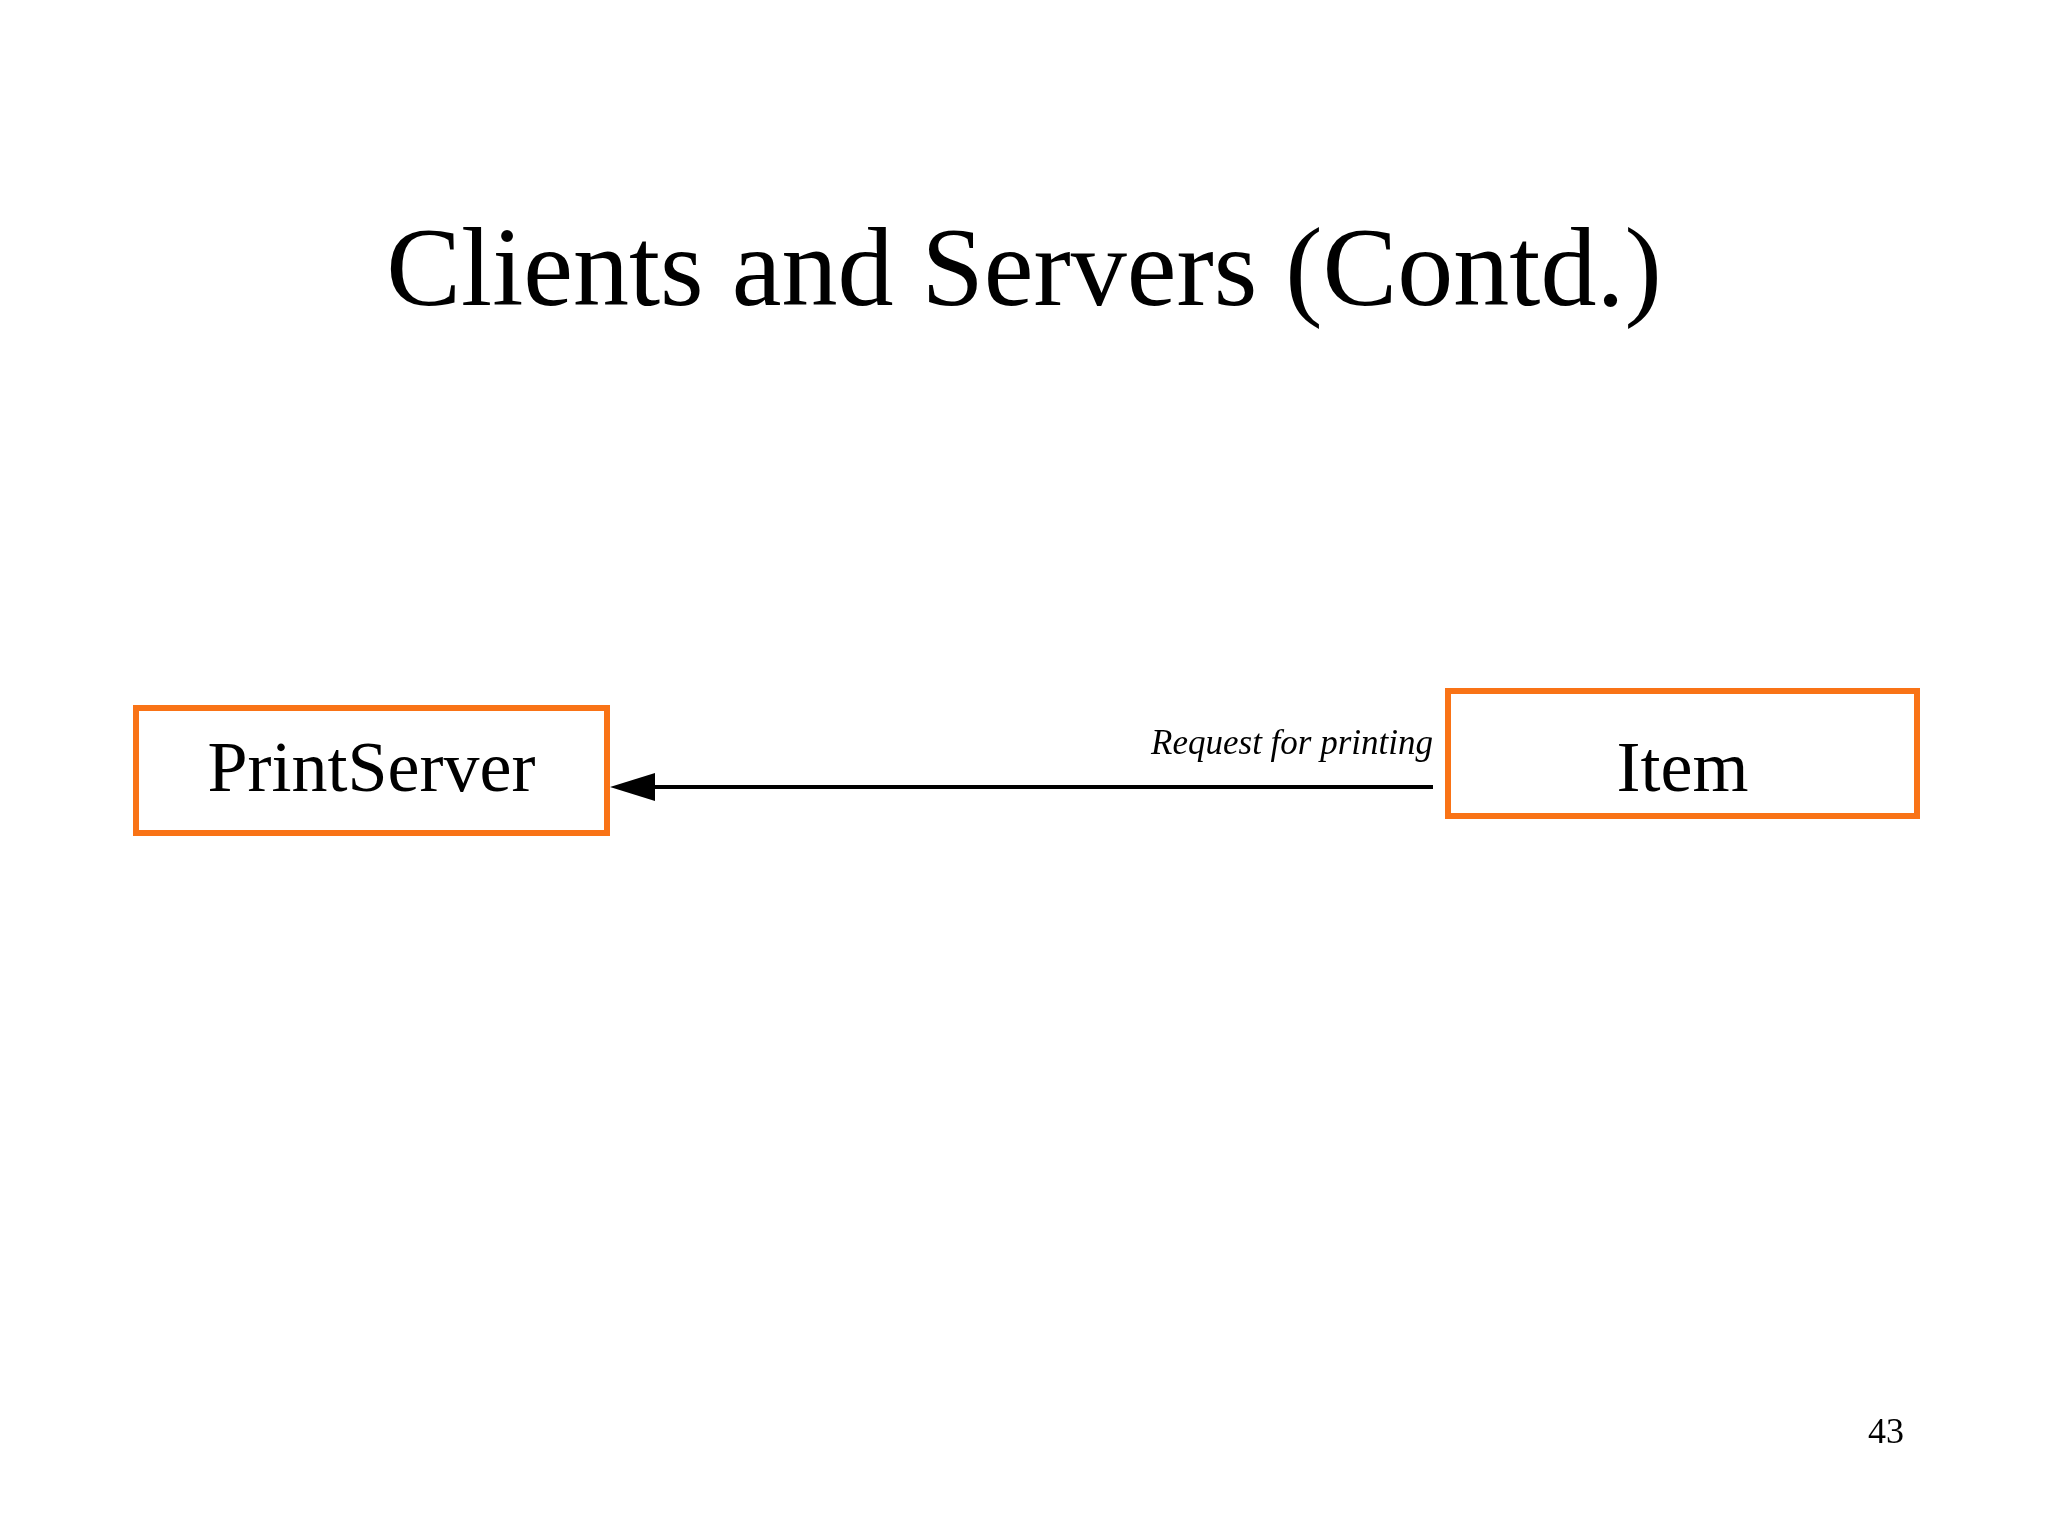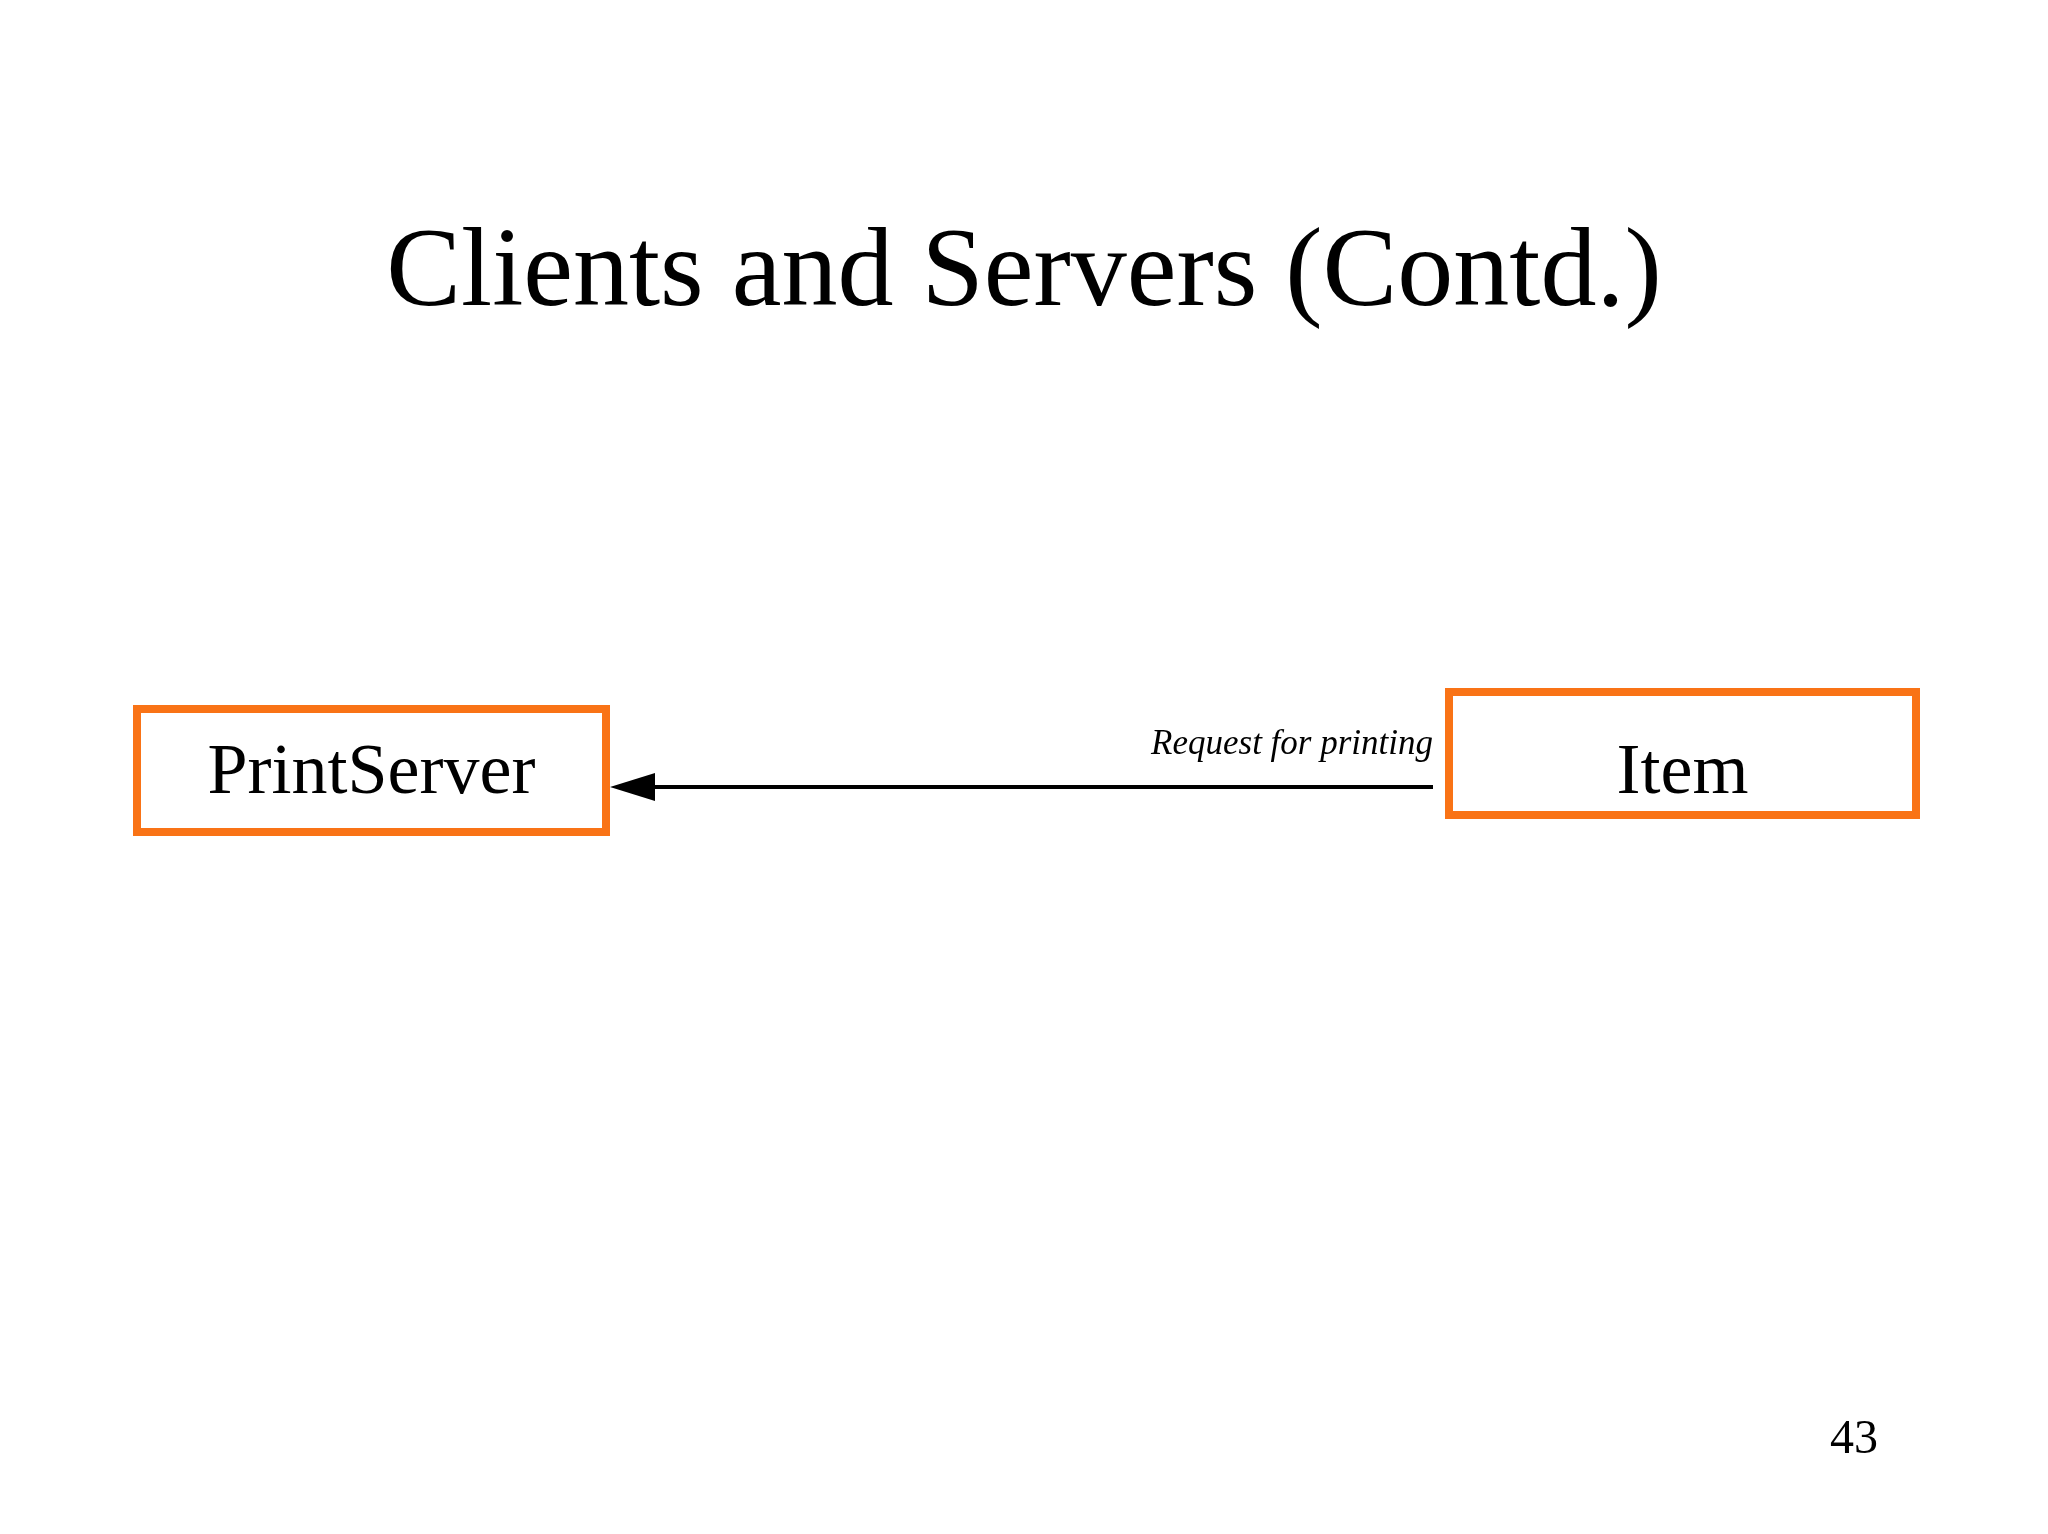--- a/index.html
+++ b/index.html
@@ -24,21 +24,21 @@
     margin: 0;
     text-align: center;
     font-size: 112px;
     font-weight: normal;
     line-height: 1;
     white-space: nowrap;
   }
   .box {
     position: absolute;
     box-sizing: border-box;
-    border: 8px solid #f97316;
+    border: 6px solid #f97316;
     background: #ffffff;
     display: flex;
     justify-content: center;
     align-items: flex-start;
   }
   .box-label {
     font-size: 72px;
     line-height: 1;
     white-space: nowrap;
   }
@@ -81,23 +81,23 @@
     top: 725px;
     width: 783px;
     text-align: right;
     font-size: 35px;
     font-style: italic;
     line-height: 1;
     white-space: nowrap;
   }
   .page-number {
     position: absolute;
-    left: 1830px;
+    left: 1868px;
     top: 1413px;
-    font-size: 48px;
+    font-size: 36px;
     line-height: 1;
   }
 </style>
 </head>
 <body>
 
 <div class="slide">
 
   <h1 class="title">Clients and Servers (Contd.)</h1>
 

